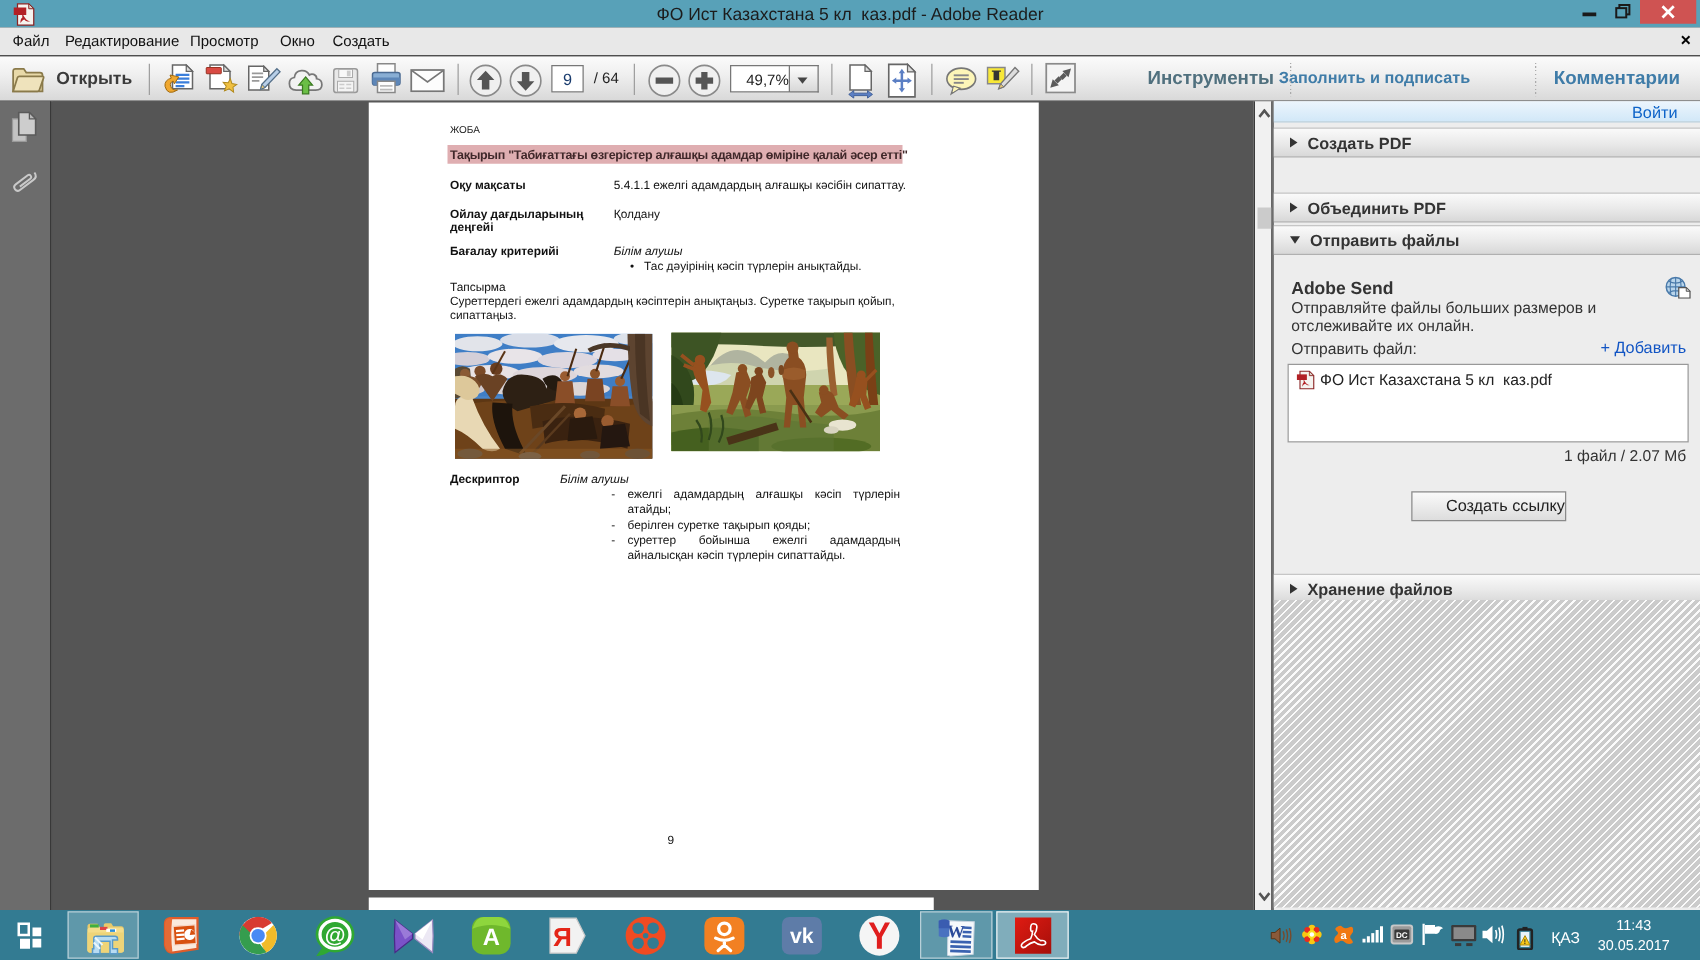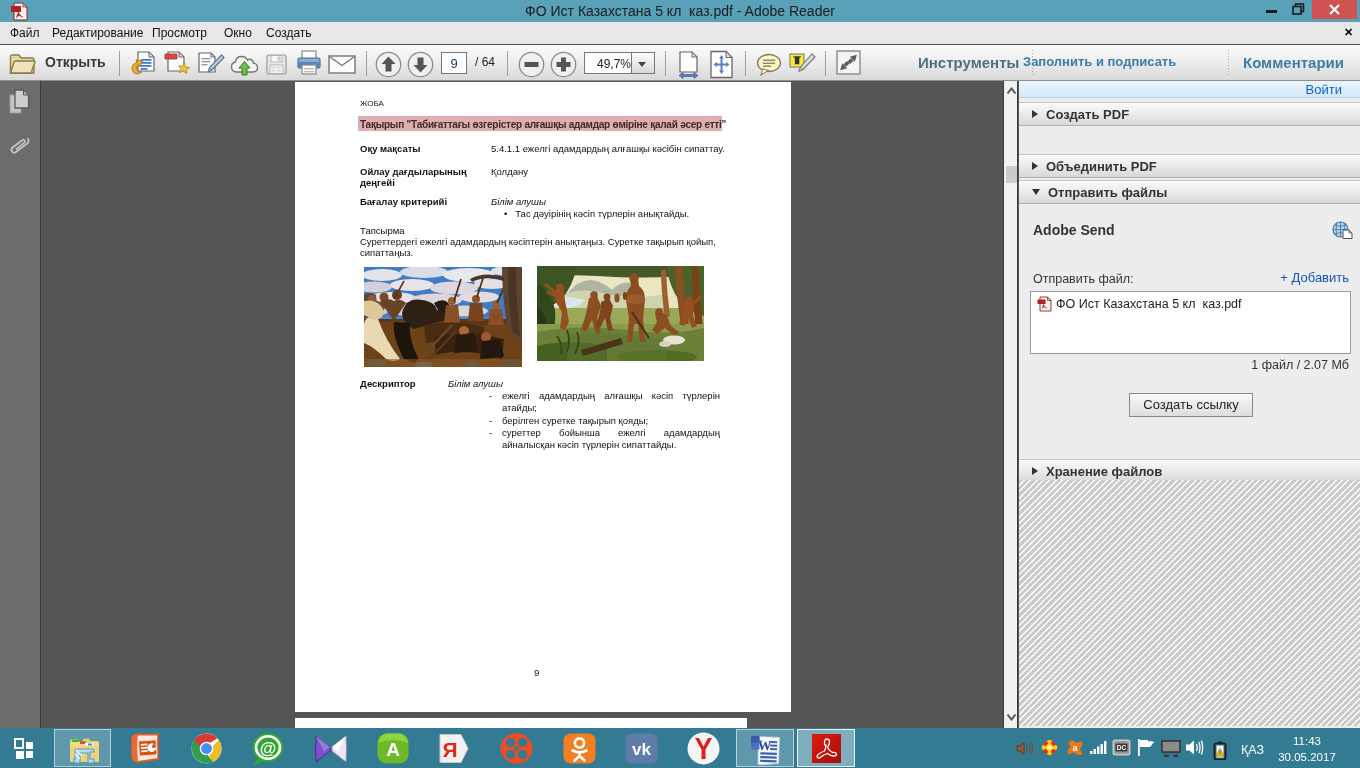--- a/index.html
+++ b/index.html
@@ -12,21 +12,21 @@
 
 #menubar { left:0; top:22px; width:1360px; height:22px; background:#e8e8e8; font-size:12px; color:#111; }
 #menubar span { position:absolute; top:4px;text-align:right; }
 
 #toolbar { left:0; top:44px; width:1360px; height:37px; background:linear-gradient(#fbfbfb,#f0f0f0 40%,#d9d9d9); border-bottom:1px solid #8e8e8e; border-top:1px solid #4e4e4e; }
 .tsep { position:absolute; top:6px; width:1px; height:25px; background:#9f9f9f; }
 
 #sidebar { left:0; top:81px; width:41px; height:647px; background:#6c6c6c; border-right:1px solid #383838; }
 
 #docarea { left:42px; top:81px; width:961px; height:647px; background:#555; }
-#page1 { position:absolute; left:253px; top:1px; width:496px; height:630px; background:#fff; }
+#page1 { position:absolute; left:253px; top:1px; width:536px; height:630px; background:#fff; }
 #page2 { position:absolute; left:253px; top:637px; width:452px; height:10px; background:#fff; }
 
 #vscroll { left:1003px; top:81px; width:15px; height:647px; background:#f1f1f1; border-left:1px solid #3a3a3a; border-right:1px solid #3a3a3a; }
 
 #rpanel { left:1019px; top:81px; width:341px; height:647px; background:#ededed; }
 #signbar { position:absolute; left:0; top:0; width:341px; height:17px; background:linear-gradient(#ecf5fd,#d2e8f8); border-bottom:1px solid #b9cfdd; }
 .phead { position:absolute; left:0; width:341px; height:24px; background:linear-gradient(#fafafa,#e9e9e9 55%,#d8d8d8); border-top:1px solid #c6c6c6; border-bottom:1px solid #b0b0b0; font-weight:bold; font-size:13px; color:#333; line-height:24px; }
 .phead .tri { display:inline-block; width:0; height:0; margin:0 8px 1px 13px; }
 .tri-r { border-left:6px solid #333; border-top:4.5px solid transparent; border-bottom:4.5px solid transparent; }
 .tri-d { border-top:6px solid #333; border-left:4.5px solid transparent; border-right:4.5px solid transparent; margin-bottom:2px !important; }
@@ -353,33 +353,34 @@
     <div class="phead" style="top:21px"><span class="tri tri-r"></span>Создать PDF</div>
     <div class="phead" style="top:99px"><span class="tri tri-d"></span>Отправить файлы</div>
     <div class="phead" style="top:73px"><span class="tri tri-r"></span>Объединить PDF</div>
     <div style="position:absolute;left:14px;top:141px;font-size:14px;font-weight:bold;color:#333">Adobe Send</div>
     <svg style="position:absolute;left:313px;top:140px" width="21" height="18" viewBox="0 0 21 18">
       <circle cx="8.5" cy="8.5" r="7.5" fill="#b8d4ea" stroke="#4a7aaa" stroke-width="1.2"></circle>
       <path d="M8.5 1 L8.5 16 M1 8.5 L16 8.5 M3 4 Q8.5 7 14 4 M3 13 Q8.5 10 14 13 M4.7 2 Q3.5 8.5 4.7 15 M12.3 2 Q13.5 8.5 12.3 15" fill="none" stroke="#4a7aaa" stroke-width="0.9"></path>
       <path d="M11 9 L17 9 L20 12 L20 17.5 L11 17.5 Z" fill="#fff" stroke="#555" stroke-width="1"></path>
       <path d="M17 9 L17 12 L20 12 Z" fill="#ddd" stroke="#555" stroke-width="0.8"></path>
     </svg>
+    <div style="position:absolute;left:14px;top:158px;width:322px;font-size:12.5px;color:#333;line-height:15px">Отправляйте файлы больших размеров и отслеживайте их онлайн.</div>
     <div style="position:absolute;left:14px;top:191px;font-size:12.5px;color:#333">Отправить файл:</div>
     <div style="position:absolute;right:11px;top:189px;font-size:13px;color:#1255c4">+ Добавить</div>
     <div style="position:absolute;left:11px;top:210px;width:321px;height:63px;background:#fff;border:1px solid #999">
       <svg style="position:absolute;left:6px;top:4px" width="15" height="16" viewBox="0 0 15 16">
         <path d="M3 1 L10.5 1 L14 4.5 L14 15 L3 15 Z" fill="#f5f3ef" stroke="#8a2424" stroke-width="0.9"></path>
         <path d="M10.5 1 L10.5 4.5 L14 4.5 Z" fill="#d9d3c8" stroke="#8a2424" stroke-width="0.7"></path>
         <rect x="0.5" y="3.5" width="8" height="4.5" fill="#b22025"></rect>
         <path d="M6 7.5 C7.5 10.5 9 12 10.8 12 C9.5 12.6 8 12 7.2 11 C6 11.3 5.3 12.2 5 13.3 C4.6 12.1 5.2 10.3 6.1 9.7 C5.8 9 5.9 8 6 7.5 Z" fill="#b22025"></path>
       </svg>
       <span style="position:absolute;left:25px;top:5px;font-size:12.5px;color:#222">ФО Ист Казахстана 5 кл&nbsp; каз.pdf</span>
     </div>
     <div style="position:absolute;right:11px;top:277px;font-size:12.5px;color:#333">1 файл / 2.07 Мб</div>
-    <div style="position:absolute;left:110px;top:312px;width:124px;height:24px;background:linear-gradient(#fafafa,#ddd);border:1px solid #8a8a8a;font-size:13px;color:#222;text-align:center;line-height:22px">Создать ссылку</div>
+    <div style="position:absolute;left:110px;top:312px;width:124px;height:24px;background:linear-gradient(#fafafa,#ddd);border:1px solid #8a8a8a;font-size:13px;color:#222;text-align:right;line-height:22px">Создать ссылку</div>
     <div class="phead" style="top:378px"><span class="tri tri-r"></span>Хранение файлов</div>
     <div id="hatch"></div>
   </div>
 
   <div class="abs" id="taskbar">
     <div style="position:absolute;left:14px;top:10px;width:10px;height:11px;border:2px solid #fff"></div>
     <div style="position:absolute;left:26px;top:13.5px;width:7px;height:7.5px;background:#fff"></div>
     <div style="position:absolute;left:15.5px;top:22.5px;width:8.7px;height:8.5px;background:#fff"></div>
     <div style="position:absolute;left:26px;top:23px;width:6.5px;height:6.6px;background:#fff"></div>
     <div class="tbtn tbtn-hl" style="left:54px;width:57px">

